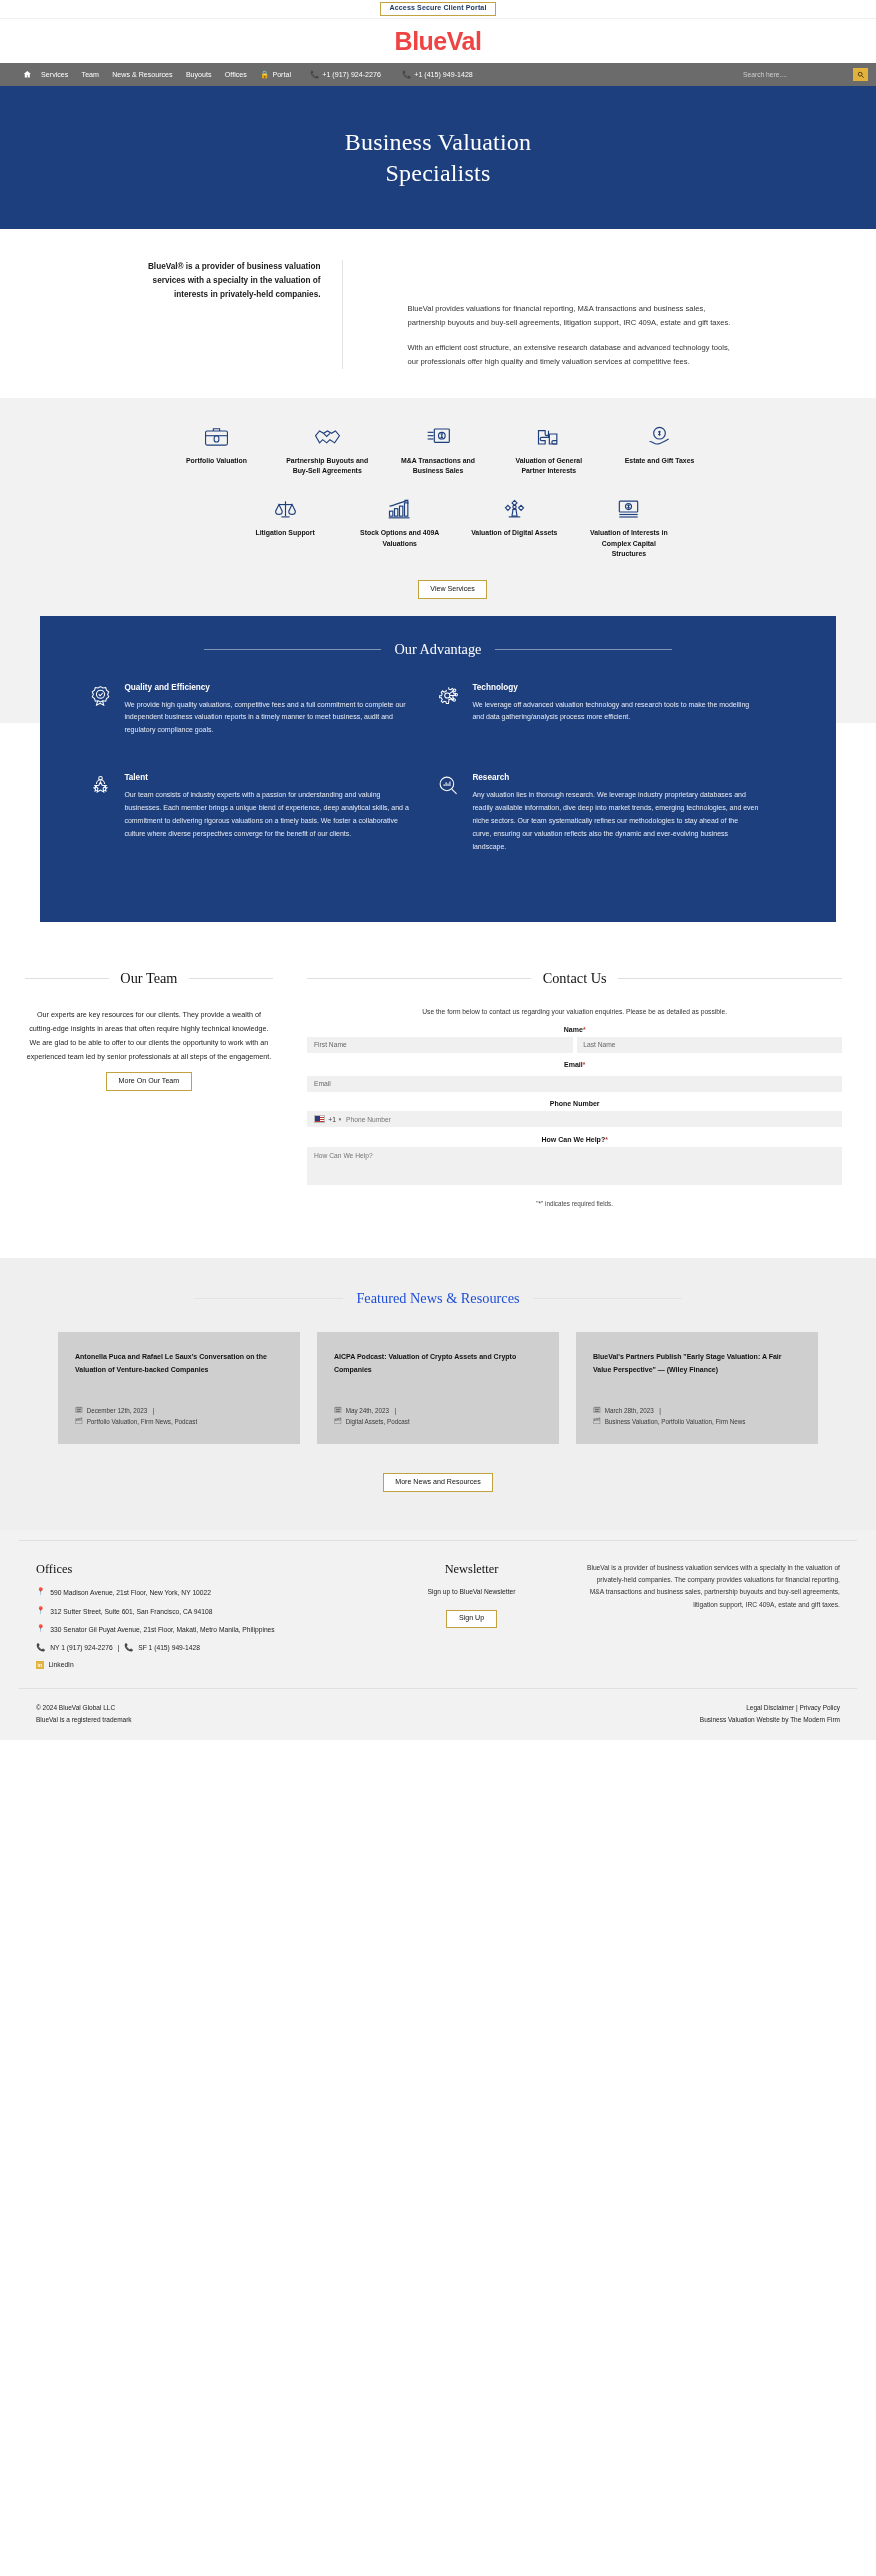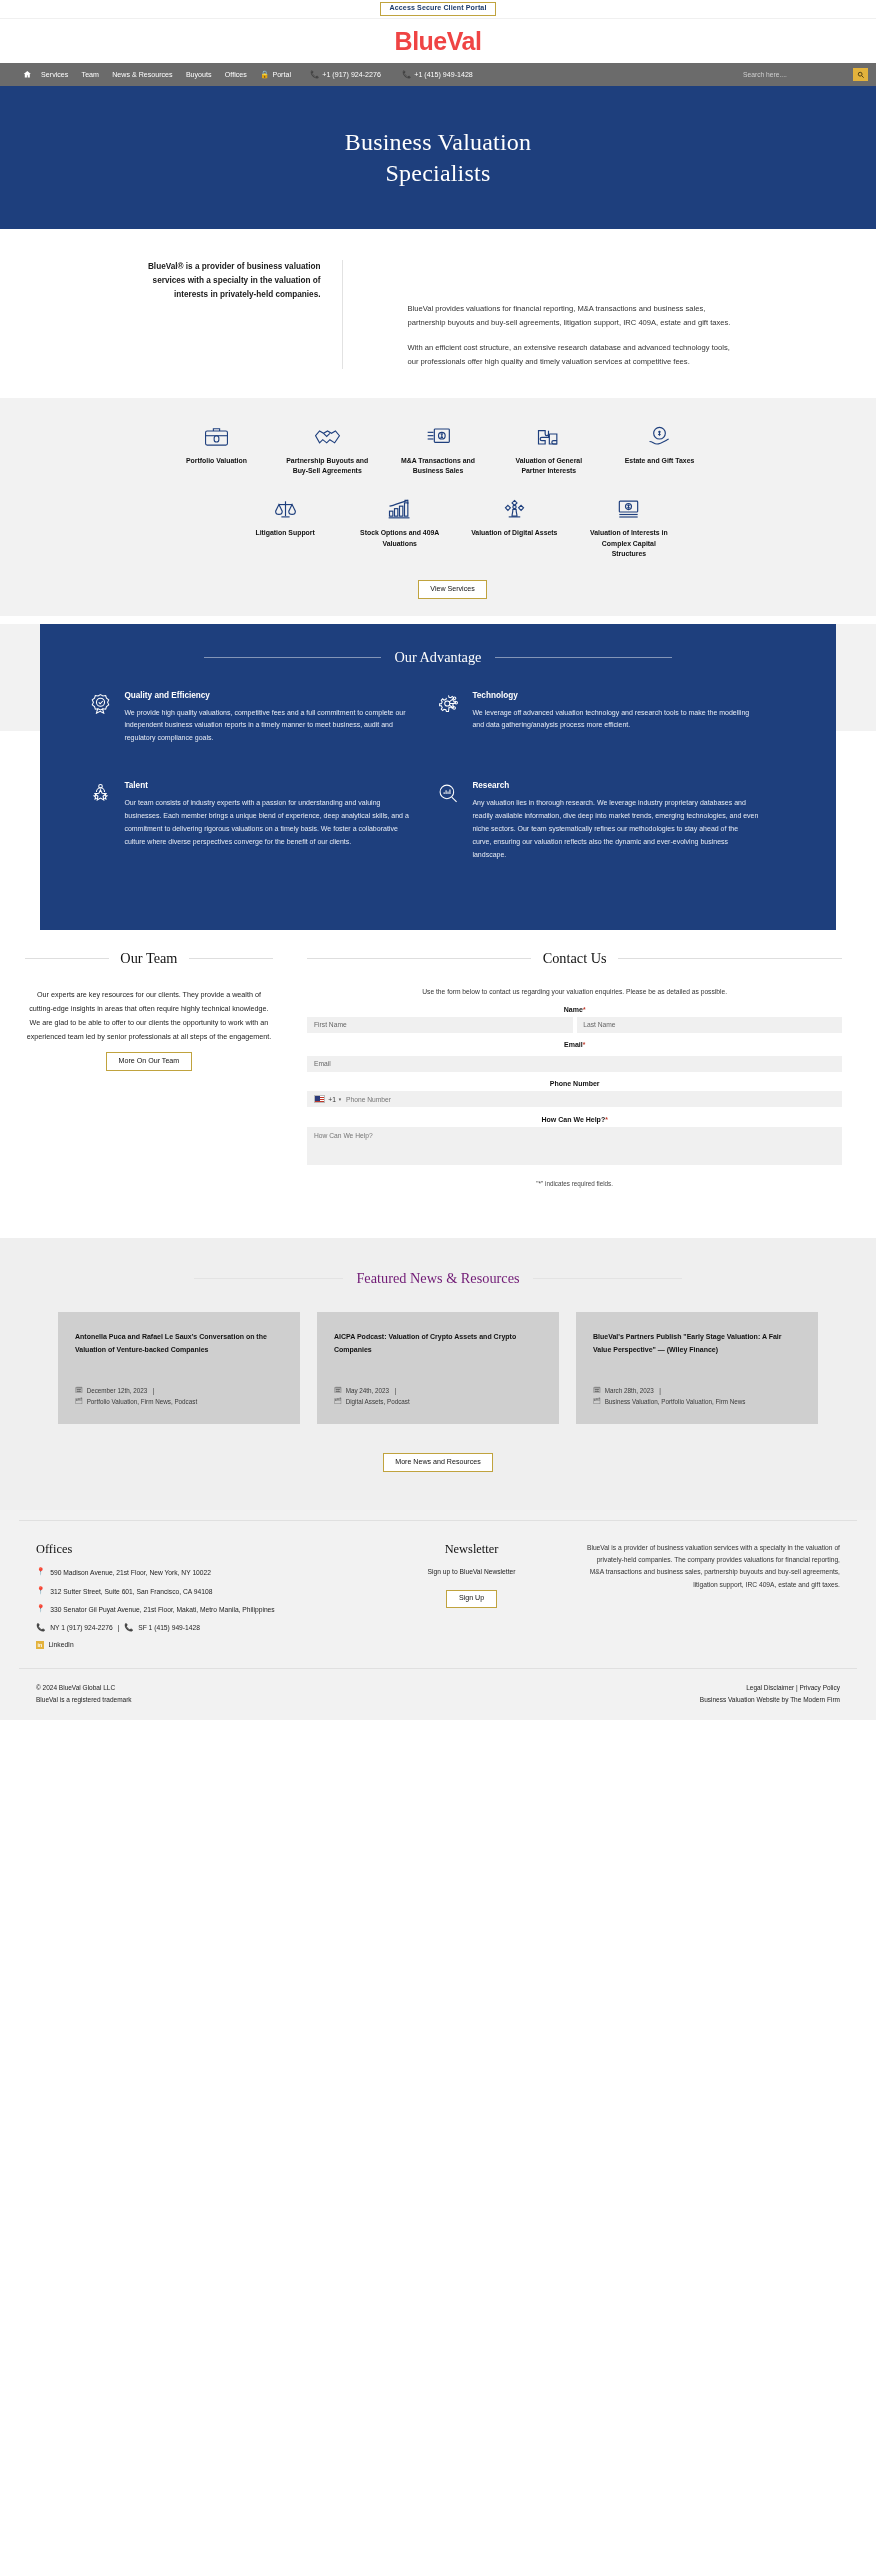--- a/index.html
+++ b/index.html
@@ -76,35 +76,35 @@
   .btn-outline {
     border:1px solid #c0a33e; background:#fff; color:#111;
     font-size:7.1px; padding:4.8px 11.4px; line-height:1; cursor:pointer;
     font-family:"Liberation Sans", sans-serif;
   }
 
   
   .adv-outer { background:#fff; position:relative; padding:0 0 0; }
   .adv-bg-top { position:absolute; top:0; left:0; right:0; height:107px; background:#f2f2f2; }
   .advantage {
-    position:relative; width:796px; margin:8px auto; background:#1e3f7d; color:#fff;
+    position:relative; width:796px; margin:0 auto; background:#1e3f7d; color:#fff;
     padding:25px 50px 32px;
   }
   .adv-head { display:flex; align-items:center; justify-content:center; gap:13.3px; margin-bottom:25px; }
   .adv-head .line { height:1px; background:rgba(255,255,255,.45); width:177px; }
   .adv-head h2 { font-family:"Liberation Serif", serif; font-size:14.3px; font-weight:normal; white-space:nowrap; }
   .adv-grid { display:flex; flex-wrap:wrap; }
   .adv-col { width:50%; padding-right:27px; margin-bottom:36px; display:flex; gap:11.4px; }
   .adv-ico { width:23px; flex:none; padding-top:1.9px; }
   .adv-ico svg { stroke:#fff; fill:none; stroke-width:1.3; }
   .adv-title { font-size:8.2px; font-weight:bold; margin-bottom:6.7px; }
   .adv-body { font-size:7px; line-height:1.85; color:#e7ecf5; }
 
   
-  .tc { display:flex; background:#fff; padding:12px 0 42px; }
+  .tc { display:flex; background:#fff; padding:48px 0 42px; }
   .tc-left { width:34%; padding:0 25px; }
   .tc-right { width:66%; padding:0 34px 0 9.5px; }
   .sec-head { display:flex; align-items:center; justify-content:center; gap:11.4px; margin-bottom:21px; }
   .sec-head .line { height:1px; background:#dedede; flex:1; }
   .sec-head h2 { font-family:"Liberation Serif", serif; font-size:14.3px; font-weight:normal; white-space:nowrap; color:#111; }
   .team-body { font-size:7.2px; line-height:1.95; text-align:center; color:#222; }
   .team-btn-wrap { display:flex; justify-content:center; margin-top:8px; }
 
   .contact-lead { font-size:6.7px; text-align:center; color:#333; margin-bottom:11.4px; }
   .field-label { text-align:center; font-size:7px; font-weight:bold; margin:8.6px 0 3.8px; color:#111; }
@@ -127,21 +127,21 @@
     color:#666; font-family:"Liberation Sans", sans-serif; resize:none; outline:none;
   }
   .req-note { text-align:center; font-size:6.3px; color:#444; margin:11.4px 0 9.5px; }
   .submit-wrap { display:flex; justify-content:center; }
 
   
   .news { background:#efefef; padding:32px 0 38px; }
   .news-inner { width:838px; margin:0 auto; }
   .news-head { display:flex; align-items:center; justify-content:center; gap:13.3px; margin-bottom:25px; }
   .news-head .line { height:1px; background:#e3e3e3; width:149px; }
-  .news-head h2 { font-family:"Liberation Serif", serif; font-size:14.3px; font-weight:normal; color:#701a75; white-space:nowrap; }
+  .news-head h2 { font-family:"Liberation Serif", serif; font-size:14.3px; font-weight:normal; color:#1d4ed8; white-space:nowrap; }
   .cards { display:flex; justify-content:center; gap:17px; }
   .card {
     width:242px; background:#cfcfcf; padding:19px 17px 17px; min-height:112px;
     display:flex; flex-direction:column; justify-content:space-between;
   }
   .card-title { font-size:7px; font-weight:bold; line-height:1.85; color:#111; }
   .card-meta { font-size:6.3px; color:#3a3a3a; line-height:1.75; }
   .card-meta .mi { display:flex; gap:3.8px; align-items:flex-start; }
   .mico { font-size:6.2px; }
   .news-btn-wrap { display:flex; justify-content:center; margin-top:29px; }

